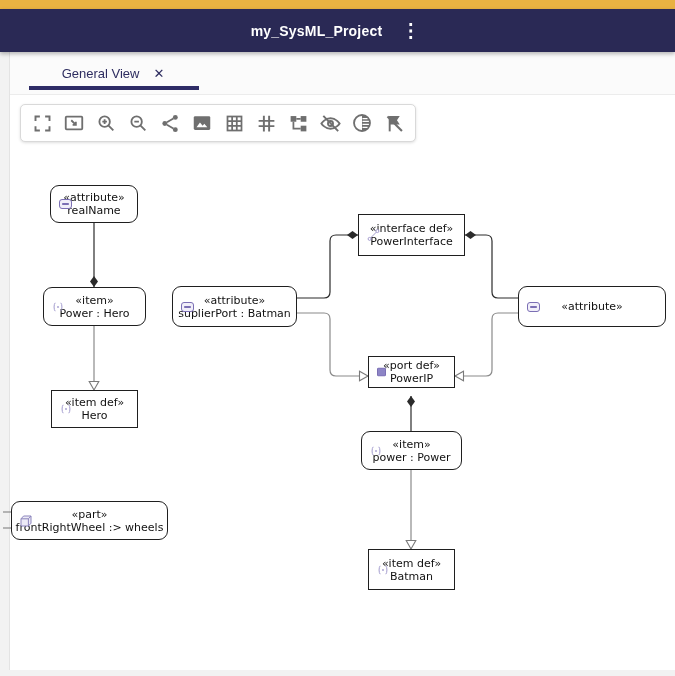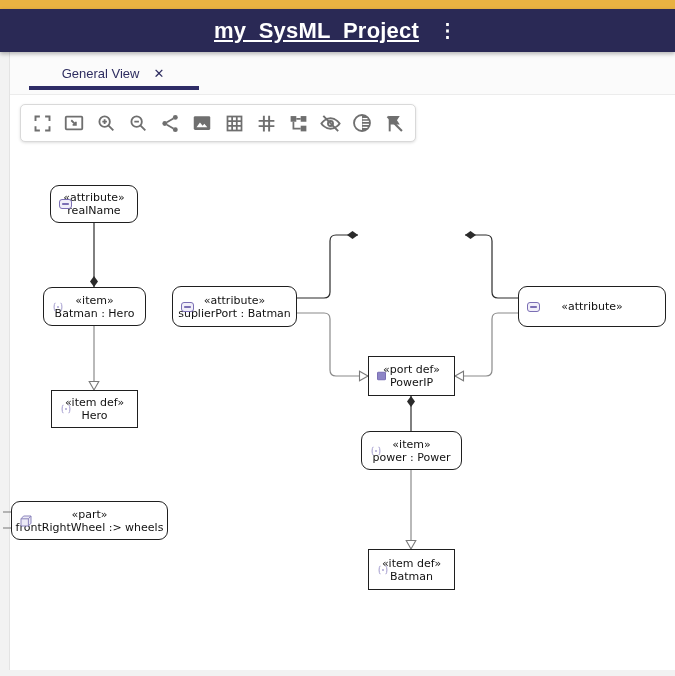--- a/index.html
+++ b/index.html
@@ -6,21 +6,21 @@
   html, body { width: 675px; height: 676px; overflow: hidden; }
   body { background: #f2f2f2; font-family: "Liberation Sans", sans-serif; }
 
   .topbar { height: 9px; background: #e9b242; }
 
   .header {
     height: 43px; background: #2a2955; color: #fff;
     display: flex; align-items: center; justify-content: center; gap: 15px;
     box-shadow: 0 2px 4px rgba(0,0,0,.28); position: relative; z-index: 5;
   }
-  .app-title { font-size: 22px; font-weight: bold; letter-spacing: .2px; text-decoration: underline; }
+  .app-title { font-size: 14px; font-weight: bold; letter-spacing: .2px; }
   .menu-btn { background: none; border: none; color: #fff; font-size: 19px;
     font-weight: bold; cursor: pointer; line-height: 1; padding: 2px 4px; }
 
   .main { margin-left: 9px; border-left: 1px solid #e3e3e3; background: #fff; }
 
   .tabbar { height: 43px; background: #fbfbfb; position: relative;
     border-bottom: 1px solid #ececec; }
   .tab { position: absolute; left: 19px; top: 0; width: 170px; height: 100%;
     display: flex; align-items: center; justify-content: center; gap: 12px; cursor: pointer; }
   .tab-label { font-size: 13px; color: #2e2d60; }
@@ -223,21 +223,21 @@
         </div>
       </div>
       <div class="node rounded" style="left: 33px; top: 192px; width: 103px; height: 39px;">
         <span class="node-icon"><svg width="12" height="10" viewBox="0 0 12 10" fill="none" stroke="#a39cce">
             <path d="M3.2 0.8C1.7 2.2 1.7 7.8 3.2 9.2"></path>
             <path d="M8.8 0.8c1.5 1.4 1.5 7 0 8.4"></path>
             <circle cx="6" cy="5" r="0.9" fill="#a39cce" stroke="none"></circle>
           </svg></span>
         <div class="node-text">
           <div>«item»</div>
-          <div>Batman : Hero</div>
+          <div>Power : Hero</div>
         </div>
       </div>
       <div class="node" style="left: 41px; top: 295px; width: 87px; height: 38px;">
         <span class="node-icon"><svg width="12" height="10" viewBox="0 0 12 10" fill="none" stroke="#a39cce">
             <path d="M3.2 0.8C1.7 2.2 1.7 7.8 3.2 9.2"></path>
             <path d="M8.8 0.8c1.5 1.4 1.5 7 0 8.4"></path>
             <circle cx="6" cy="5" r="0.9" fill="#a39cce" stroke="none"></circle>
           </svg></span>
         <div class="node-text">
           <div>«item def»</div>
@@ -247,40 +247,51 @@
       <div class="node rounded" style="left: 1px; top: 406px; width: 157px; height: 39px;">
         <span class="node-icon"><svg width="12" height="12" viewBox="0 0 12 12">
             <path d="M1 3.8L3.6 1h7.4v7.2L8.4 11H1z" fill="#eceaf6" stroke="#8c85bd"></path>
             <path d="M1 3.8h7.4V11M8.4 3.8L11 1" fill="none" stroke="#8c85bd"></path>
           </svg></span>
         <div class="node-text">
           <div>«part»</div>
           <div>frontRightWheel :&gt; wheels</div>
         </div>
       </div>
+      <div class="node" style="left: 348px; top: 119px; width: 107px; height: 42px;">
+        <span class="node-icon"><svg width="13" height="13" viewBox="0 0 13 13">
+            <line x1="3" y1="10" x2="10" y2="3" stroke="#a39cce"></line>
+            <circle cx="2.6" cy="10.4" r="1.5" fill="#fff" stroke="#a39cce"></circle>
+            <circle cx="10.4" cy="2.6" r="1.5" fill="#fff" stroke="#a39cce"></circle>
+          </svg></span>
+        <div class="node-text">
+          <div>«interface def»</div>
+          <div>PowerInterface</div>
+        </div>
+      </div>
       <div class="node rounded" style="left: 162px; top: 191px; width: 125px; height: 41px;">
         <span class="node-icon"><svg width="13" height="10" viewBox="0 0 13 10">
             <rect x="0.5" y="0.5" width="12" height="9" rx="2.5" fill="#f1eff9" stroke="#7b6fb4"></rect>
             <rect x="3.2" y="4" width="6.6" height="2" fill="#7b6fb4"></rect>
           </svg></span>
         <div class="node-text">
           <div>«attribute»</div>
           <div>suplierPort : Batman</div>
         </div>
       </div>
       <div class="node rounded" style="left: 508px; top: 191px; width: 148px; height: 41px;">
         <span class="node-icon"><svg width="13" height="10" viewBox="0 0 13 10">
             <rect x="0.5" y="0.5" width="12" height="9" rx="2.5" fill="#f1eff9" stroke="#7b6fb4"></rect>
             <rect x="3.2" y="4" width="6.6" height="2" fill="#7b6fb4"></rect>
           </svg></span>
         <div class="node-text">
           <div>«attribute»</div>
         </div>
       </div>
-      <div class="node" style="left: 358px; top: 261px; width: 87px; height: 40px;">
+      <div class="node" style="left: 358px; top: 261px; width: 87px; height: 32px;">
         <span class="node-icon"><svg width="9" height="9" viewBox="0 0 9 9">
             <rect x="0.5" y="0.5" width="8" height="8" rx="1" fill="#8d85c6" stroke="#7b6fb4"></rect>
           </svg></span>
         <div class="node-text">
           <div>«port def»</div>
           <div>PowerIP</div>
         </div>
       </div>
       <div class="node rounded" style="left: 351px; top: 336px; width: 101px; height: 39px;">
         <span class="node-icon"><svg width="12" height="10" viewBox="0 0 12 10" fill="none" stroke="#a39cce">

